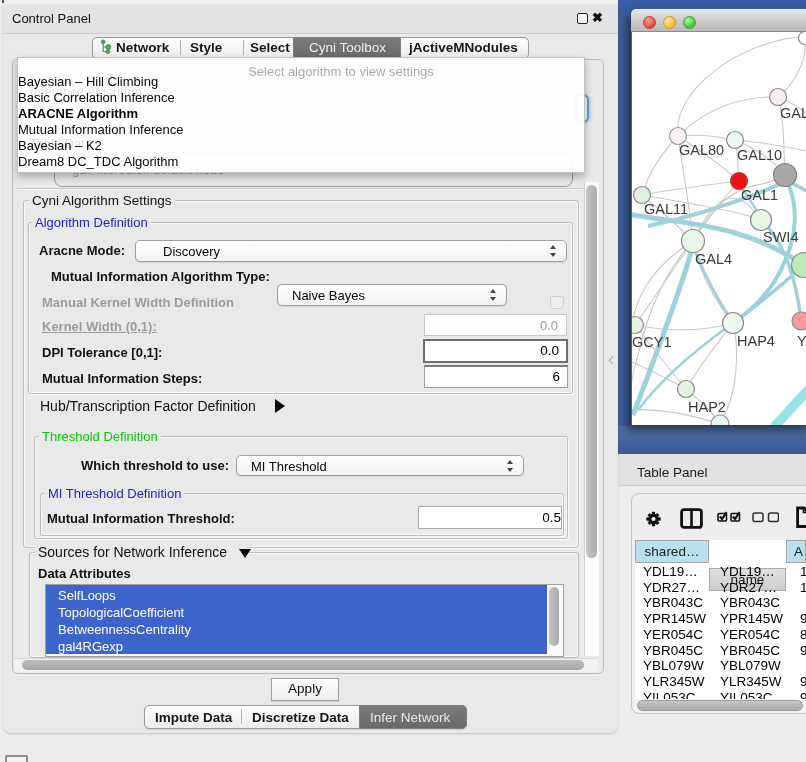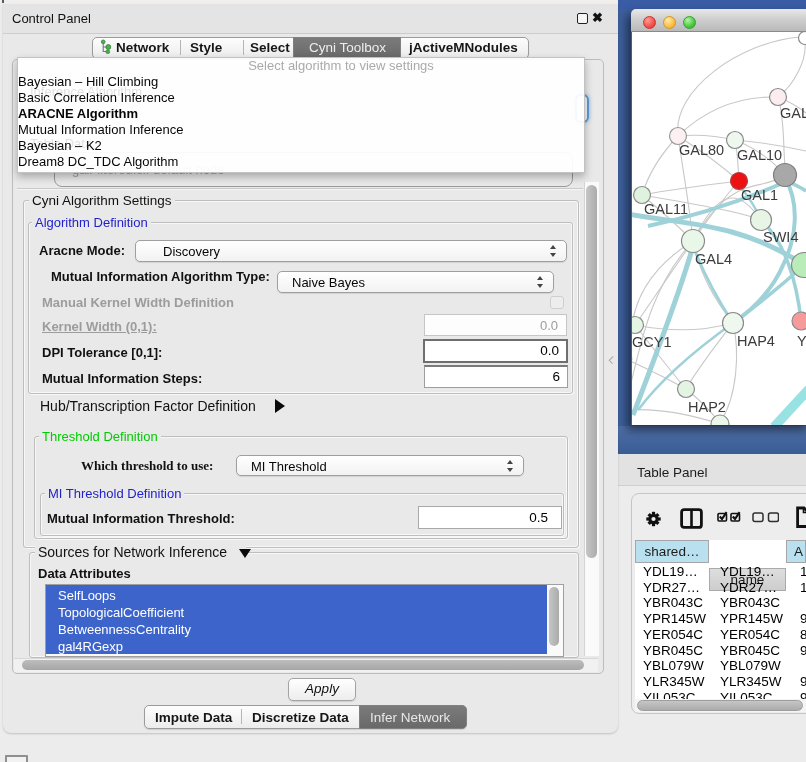--- a/index.html
+++ b/index.html
@@ -221,21 +221,21 @@
 
 <div class="abs" style="left:28px;top:222px;width:543px;height:170px;border:1px solid #bdbdbd;border-radius:3px;box-shadow:inset 0 0 0 1px rgba(255,255,255,0.65),1px 1px 0 rgba(255,255,255,0.65);"></div>
 <div class="abs" style="left:32px;top:215px;background:#e9e9e9;padding:0 3px;font-size:13px;color:#2222cc;">Algorithm Definition</div>
 
 <div class="abs b" style="left:39px;top:243px;font-size:13px;color:#111;text-align:right;">Aracne Mode:</div>
 <div class="abs combo" style="left:135px;top:240px;width:432px;height:22px;text-align:center;">
     <span class="ct" style="left:27px;">Discovery</span>
     <span class="stp"></span>
   </div>
 <div class="abs b" style="left:39px;top:269px;font-size:13px;color:#111;padding-left:12px;">Mutual Information Algorithm Type:</div>
-<div class="abs combo" style="left:277px;top:271px;width:277px;height:22px;">
+<div class="abs combo" style="left:277px;top:284px;width:230px;height:22px;">
     <span class="ct">Naive Bayes</span>
     <span class="stp"></span>
   </div>
 
 <div class="abs b" style="left:42px;top:295px;font-size:13px;color:#9c9c9c;">Manual Kernel Width Definition</div>
 <div class="abs" style="left:550px;top:296px;width:12px;height:11px;background:#ededed;border:1px solid #cfcfcf;border-radius:3px;"></div>
 
 <div class="abs b" style="left:42px;top:319px;font-size:13px;color:#9c9c9c;text-decoration:underline;">Kernel Width (0,1):</div>
 <div class="abs" style="left:424px;top:314px;width:143px;height:22px;background:#fdfdfd;border:1px solid #c6c6c6;font-size:13px;color:#9c9c9c;text-align:right;line-height:22px;padding-right:8px;box-sizing:border-box;">0.0</div>
 
@@ -244,54 +244,54 @@
 
 <div class="abs b" style="left:42px;top:371px;font-size:13px;color:#111;">Mutual Information Steps:</div>
 <div class="abs" style="left:424px;top:365px;width:144px;height:23px;background:#ffffff;border:1px solid #9d9d9d;border-top:2px solid #7a7a7a;font-size:13.5px;color:#000;text-align:right;line-height:20px;padding-right:7px;box-sizing:border-box;">6</div>
 
 <div class="abs" style="left:40px;top:398px;font-size:14px;color:#111;">Hub/Transcription Factor Definition</div>
 <div class="abs" style="left:275px;top:399px;width:0;height:0;border-left:10px solid #0a0a0a;border-top:7px solid transparent;border-bottom:7px solid transparent;"></div>
 
 <div class="abs" style="left:34px;top:436px;width:532px;height:101px;border:1px solid #bdbdbd;border-radius:3px;box-shadow:inset 0 0 0 1px rgba(255,255,255,0.65),1px 1px 0 rgba(255,255,255,0.65);"></div>
 <div class="abs" style="left:39px;top:429px;background:#e9e9e9;padding:0 3px;font-size:13px;color:#00cc00;">Threshold Definition</div>
 
-<div class="abs b" style="left:81px;top:458px;font-size:13px;color:#111;font-family:Liberation Serif, serif;">Which threshold to use:</div>
+<div class="abs b" style="left:81px;top:458px;font-size:13px;color:#111;">Which threshold to use:</div>
 <div class="abs combo" style="left:236px;top:455px;width:288px;height:21px;">
     <span class="ct">MI Threshold</span>
     <span class="stp"></span>
   </div>
 
 <div class="abs" style="left:40px;top:493px;width:522px;height:41px;border:1px solid #bdbdbd;border-radius:3px;box-shadow:inset 0 0 0 1px rgba(255,255,255,0.65),1px 1px 0 rgba(255,255,255,0.65);"></div>
 <div class="abs" style="left:45px;top:486px;background:#e9e9e9;padding:0 3px;font-size:13px;color:#2222cc;">MI Threshold Definition</div>
 <div class="abs b" style="left:47px;top:511px;font-size:13px;color:#111;">Mutual Information Threshold:</div>
-<div class="abs" style="left:418px;top:506px;width:144px;height:23px;background:#ffffff;border:1px solid #a8a8a8;font-size:13.5px;color:#000;text-align:right;line-height:21px;padding-right:13px;box-sizing:border-box;">0.5</div>
+<div class="abs" style="left:418px;top:506px;width:144px;height:23px;background:#ffffff;border:1px solid #a8a8a8;font-size:13.5px;color:#000;text-align:right;line-height:21px;padding-right:0;box-sizing:border-box;">0.5</div>
 
 <div class="abs" style="left:29px;top:552px;width:548px;height:104px;border:1px solid #bdbdbd;border-top:1px solid #bdbdbd;border-radius:3px;box-shadow:inset 0 0 0 1px rgba(255,255,255,0.65);"></div>
 <div class="abs" style="left:35px;top:544px;background:#e9e9e9;padding:0 3px 0 3px;font-size:14px;color:#111;">Sources for Network Inference&nbsp;&nbsp;&nbsp;&nbsp;</div>
 <div class="abs" style="left:239px;top:549px;width:0;height:0;border-top:9px solid #0a0a0a;border-left:6.5px solid transparent;border-right:6.5px solid transparent;"></div>
 <div class="abs b" style="left:38px;top:566px;font-size:13px;color:#111;">Data Attributes</div>
 
 <div class="abs" style="left:45px;top:584px;width:517px;height:71px;border:1px solid #9f9f9f;background:#fafafa;"></div>
 <div class="abs" style="left:46px;top:585px;width:501px;height:69px;background:#3c64cb;"></div>
 <div class="abs" style="left:58px;top:587px;font-size:13px;color:#fff;line-height:17px;">SelfLoops<br>TopologicalCoefficient<br>BetweennessCentrality<br>gal4RGexp</div>
 <div class="abs" style="left:549px;top:587px;width:10px;height:59px;border-radius:5px;background:linear-gradient(90deg,#c6c6c6,#aaaaaa);"></div>
 
 <div class="abs" style="left:14px;top:658px;width:584px;height:13px;background:#f1f1f1;border-top:1px solid #d8d8d8;"></div>
 <div class="abs" style="left:22px;top:660px;width:562px;height:10px;border-radius:5px;background:linear-gradient(#bdbdbd,#a6a6a6);"></div>
 
-<div class="abs" style="left:288px;top:678px;width:66px;height:21px;background:linear-gradient(#ffffff,#ededed);border:1px solid #a3a3a3;border-radius:5px;font-size:13.5px;color:#111;text-align:center;line-height:20px;box-shadow:0 1px 1px rgba(0,0,0,0.12);font-style:italic;">Apply</div>
+<div class="abs" style="left:271px;top:678px;width:66px;height:21px;background:linear-gradient(#ffffff,#ededed);border:1px solid #a3a3a3;border-radius:0;font-size:13.5px;color:#111;text-align:center;line-height:20px;box-shadow:0 1px 1px rgba(0,0,0,0.12);">Apply</div>
 
 <div class="abs" style="left:144px;top:705px;width:321px;height:22px;border:1px solid #9b9b9b;border-radius:5px;background:linear-gradient(#fdfdfd,#ececec);box-shadow:0 1px 1px rgba(0,0,0,0.12);"></div>
 <div class="abs" style="left:359px;top:705px;width:106px;height:22px;border:1px solid #808080;border-radius:0 5px 5px 0;background:linear-gradient(#7b7b7b,#696969);"></div>
 <div class="abs" style="left:241px;top:709px;width:1px;height:15px;background:#b5b5b5;"></div>
 <div class="abs b" style="left:155px;top:710px;font-size:13.5px;color:#161616;">Impute Data</div>
 <div class="abs b" style="left:252px;top:710px;font-size:13.5px;color:#161616;">Discretize Data</div>
 <div class="abs" style="left:370px;top:710px;font-size:13.5px;color:#e8e8e8;">Infer Network</div>
 
 <div class="abs" style="left:610px;top:357px;width:4px;height:5px;border-left:1.5px solid #a8a8a8;border-bottom:1.5px solid #a8a8a8;transform:rotate(45deg);"></div>
 
 <div class="abs" style="left:17px;top:57px;width:566px;height:114px;background:rgba(255,255,255,0.94);border:1px solid #c2c2c2;box-shadow:0 4px 8px rgba(0,0,0,0.28);"></div>
-<div class="abs" style="left:17px;top:58px;width:648px;text-align:center;font-size:13px;color:#aaaaaa;">Select algorithm to view settings</div>
+<div class="abs" style="left:17px;top:64px;width:648px;text-align:center;font-size:13px;color:#aaaaaa;">Select algorithm to view settings</div>
 <div class="abs" style="left:30px;top:84px;font-size:13px;color:rgba(70,70,70,0.16);">Inference Algorithm</div>
 <div class="abs" style="left:30px;top:136px;font-size:13px;color:rgba(70,70,70,0.16);">Table Data</div>
 <div class="abs" style="left:18px;top:74px;font-size:13px;color:#060606;line-height:16px;">Bayesian – Hill Climbing<br>Basic Correlation Inference<br><span class="b">ARACNE Algorithm</span><br>Mutual Information Inference<br>Bayesian – K2<br>Dream8 DC_TDC Algorithm</div>
 
 <div class="abs" style="left:5px;top:755px;width:19px;height:14px;background:#f2f2f2;border:2px solid #8f8f8f;border-radius:1px;"></div>
 
 </body></html>

